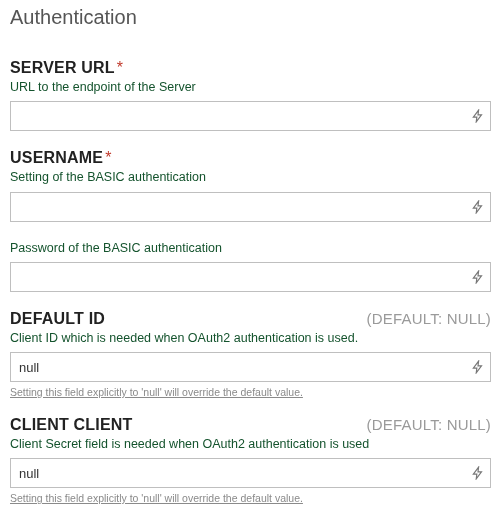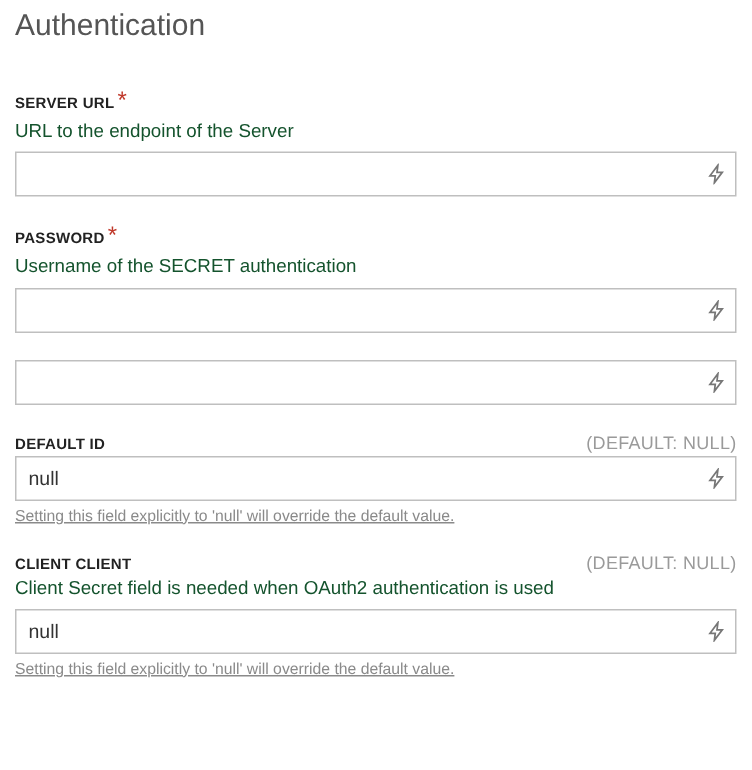--- a/index.html
+++ b/index.html
@@ -17,28 +17,28 @@
       margin-bottom: 30px;
     }
     .field { margin-bottom: 18px; }
     .label-row {
       display: flex;
       justify-content: space-between;
       align-items: baseline;
       margin-bottom: 2px;
     }
     .field-label {
-      font-size: 10px;
+      font-size: 16px;
       font-weight: 600;
       color: #222;
       letter-spacing: 0.2px;
     }
     .required { color: #c0392b; margin-left: 2px; }
     .default-tag {
-      font-size: 12px;
+      font-size: 15px;
       color: #9a9a9a;
       letter-spacing: 0.2px;
     }
     .field-desc {
       font-size: 12.5px;
       color: #14532d;
       margin-bottom: 6px;
       line-height: 1.3;
     }
     .input-wrap {
@@ -91,50 +91,52 @@
       <svg viewBox="0 0 24 24" fill="none" stroke="currentColor" stroke-width="2">
           <path d="M13 2 4 14h6l-1 8 9-12h-6l1-8z"></path>
         </svg>
     </span>
   </div>
 </div>
 
 <div class="field">
   <div class="label-row">
     <div>
-      <span class="field-label">PASSWORD</span><span class="required">*</span>
+      <span class="field-label">USERNAME</span><span class="required">*</span>
     </div>
   </div>
-  <div class="field-desc">Username of the SECRET authentication</div>
+  <div class="field-desc">Setting of the BASIC authentication</div>
   <div class="input-wrap">
     <input type="text" class="text-input" value="" style="">
     <span class="bolt">
       <svg viewBox="0 0 24 24" fill="none" stroke="currentColor" stroke-width="2">
           <path d="M13 2 4 14h6l-1 8 9-12h-6l1-8z"></path>
         </svg>
     </span>
   </div>
 </div>
 
 <div class="field">
+  <div class="field-desc">Password of the BASIC authentication</div>
   <div class="input-wrap">
     <input type="text" class="text-input" value="" style="">
     <span class="bolt">
       <svg viewBox="0 0 24 24" fill="none" stroke="currentColor" stroke-width="2">
           <path d="M13 2 4 14h6l-1 8 9-12h-6l1-8z"></path>
         </svg>
     </span>
   </div>
 </div>
 
 <div class="field">
   <div class="label-row">
     <span class="field-label">DEFAULT ID</span>
     <span class="default-tag">(DEFAULT: NULL)</span>
   </div>
+  <div class="field-desc">Client ID which is needed when OAuth2 authentication is used.</div>
   <div class="input-wrap">
     <input type="text" class="text-input" value="null" style="">
     <span class="bolt">
       <svg viewBox="0 0 24 24" fill="none" stroke="currentColor" stroke-width="2">
           <path d="M13 2 4 14h6l-1 8 9-12h-6l1-8z"></path>
         </svg>
     </span>
   </div>
   <div class="hint">Setting this field explicitly to 'null' will override the default value.</div>
 </div>

